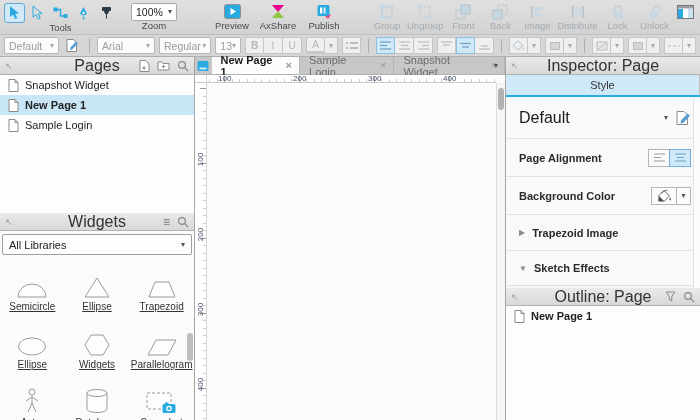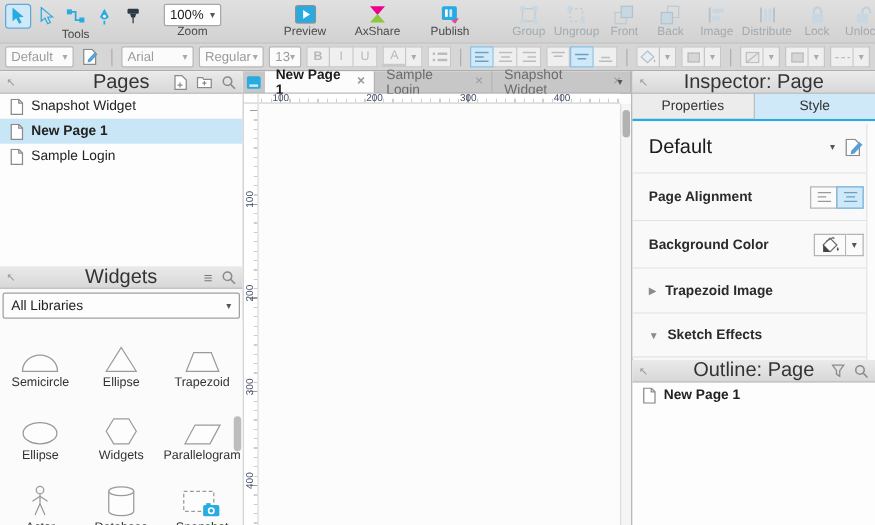--- a/index.html
+++ b/index.html
@@ -62,21 +62,21 @@
     border-right:1px solid #a6a6a6; }
   .pages-panel { position:absolute; top:0; left:0; right:0; height:156px; background:#fdfdfd; display:flex; flex-direction:column; }
   .tree-item { display:flex; align-items:center; height:20px; padding-left:8px; gap:6px; font-size:11px; color:#222; }
   .tree-item.selected { background:#c9e6f7; font-weight:bold; }
   .widgets-panel { position:absolute; top:156px; left:0; right:0; bottom:0; background:#fbfbfb; display:flex; flex-direction:column; }
   .library-select { margin:3px 2px 2px 2px; height:21px; border:1px solid #a0a0a0; background:#fdfdfd; border-radius:2px;
     display:flex; align-items:center; justify-content:space-between; padding:0 6px; font-size:11px; color:#222; flex:none; }
   .widget-grid { position:relative; flex:1; display:grid; grid-template-columns:1fr 1fr 1fr;
     grid-auto-rows:58px; padding-top:2px; background:#fbfbfb; overflow:hidden; }
   .widget-cell { display:flex; flex-direction:column; align-items:center; justify-content:flex-end;
-    padding-bottom:5px; gap:3px; }
+    padding-bottom:5px; gap:3px;text-decoration:underline; }
   .widget-label { font-size:10px; color:#333; }
   .wscroll { position:absolute; right:1px; top:76px; width:6px; height:28px; background:#bdbdbd; border-radius:3px; }
 
   
   .canvas-region { position:absolute; top:57px; left:195px; width:310px; height:363px; background:#fcfcfc; }
   .tabbar { position:relative; height:18px; background:#c7c7c7; border-bottom:1px solid #b2b2b2;
     display:flex; align-items:stretch; }
   .tabbar-pageicon { width:17px; display:flex; align-items:center; justify-content:center; }
   .tab { display:flex; align-items:center; gap:6px; padding:0 7px 0 9px; font-size:11px; color:#6c6c6c;
     border-right:1px solid #b5b5b5; }
@@ -190,21 +190,21 @@
     <div class="tgroup" style="margin-left:14px;">
       <div class="zoom-select">
         <span>100%</span>
         <span class="caret">▾</span>
       </div>
       <div class="tgroup-label">Zoom</div>
     </div>
 
     <div class="tsep1"></div>
 
-    <div style="display:flex; margin-left:30px; gap:12px;align-items:center;">
+    <div style="display:flex; margin-left:18px; gap:0;align-items:center;">
       <div class="big-btn">
         <div class="bicon">
             <span>
               <svg width="17" height="15" viewBox="0 0 17 15">
                 <rect x="0.5" y="0.5" width="16" height="14" rx="2" fill="#29abe2" stroke="#909090"></rect>
                 <path d="M6.5,4 L12,7.5 L6.5,11 Z" fill="#fff"></path>
               </svg>
             </span>
           </div>
         <div class="blabel">Preview</div>
@@ -715,21 +715,20 @@
       <div class="vscroll-thumb"></div>
     </div>
   </div>
 
   <div class="inspector">
     <div class="panel-header">
       <span class="ph-collapse">↖</span>
       <span class="panel-title">Inspector: Page</span>
     </div>
     <div class="insp-tabs">
-      <div class="insp-tab">Properties</div>
       <div class="insp-tab active">Style</div>
     </div>
 
     <div class="insp-row row-stylename">
       <span class="stylename-text">Default</span>
       <span class="caret">▾</span>
       <span>
           <svg width="15" height="14" viewBox="0 0 15 14">
             <path d="M1,0.5 H8 L11.5,4 V13.5 H1 Z" fill="#fff" stroke="#8a8a8a"></path>
             <path d="M5,9.5 L11.5,2.5 L14,4.8 L7.5,11.8 L4.5,12.5 Z" fill="#5a9fd4"></path>

